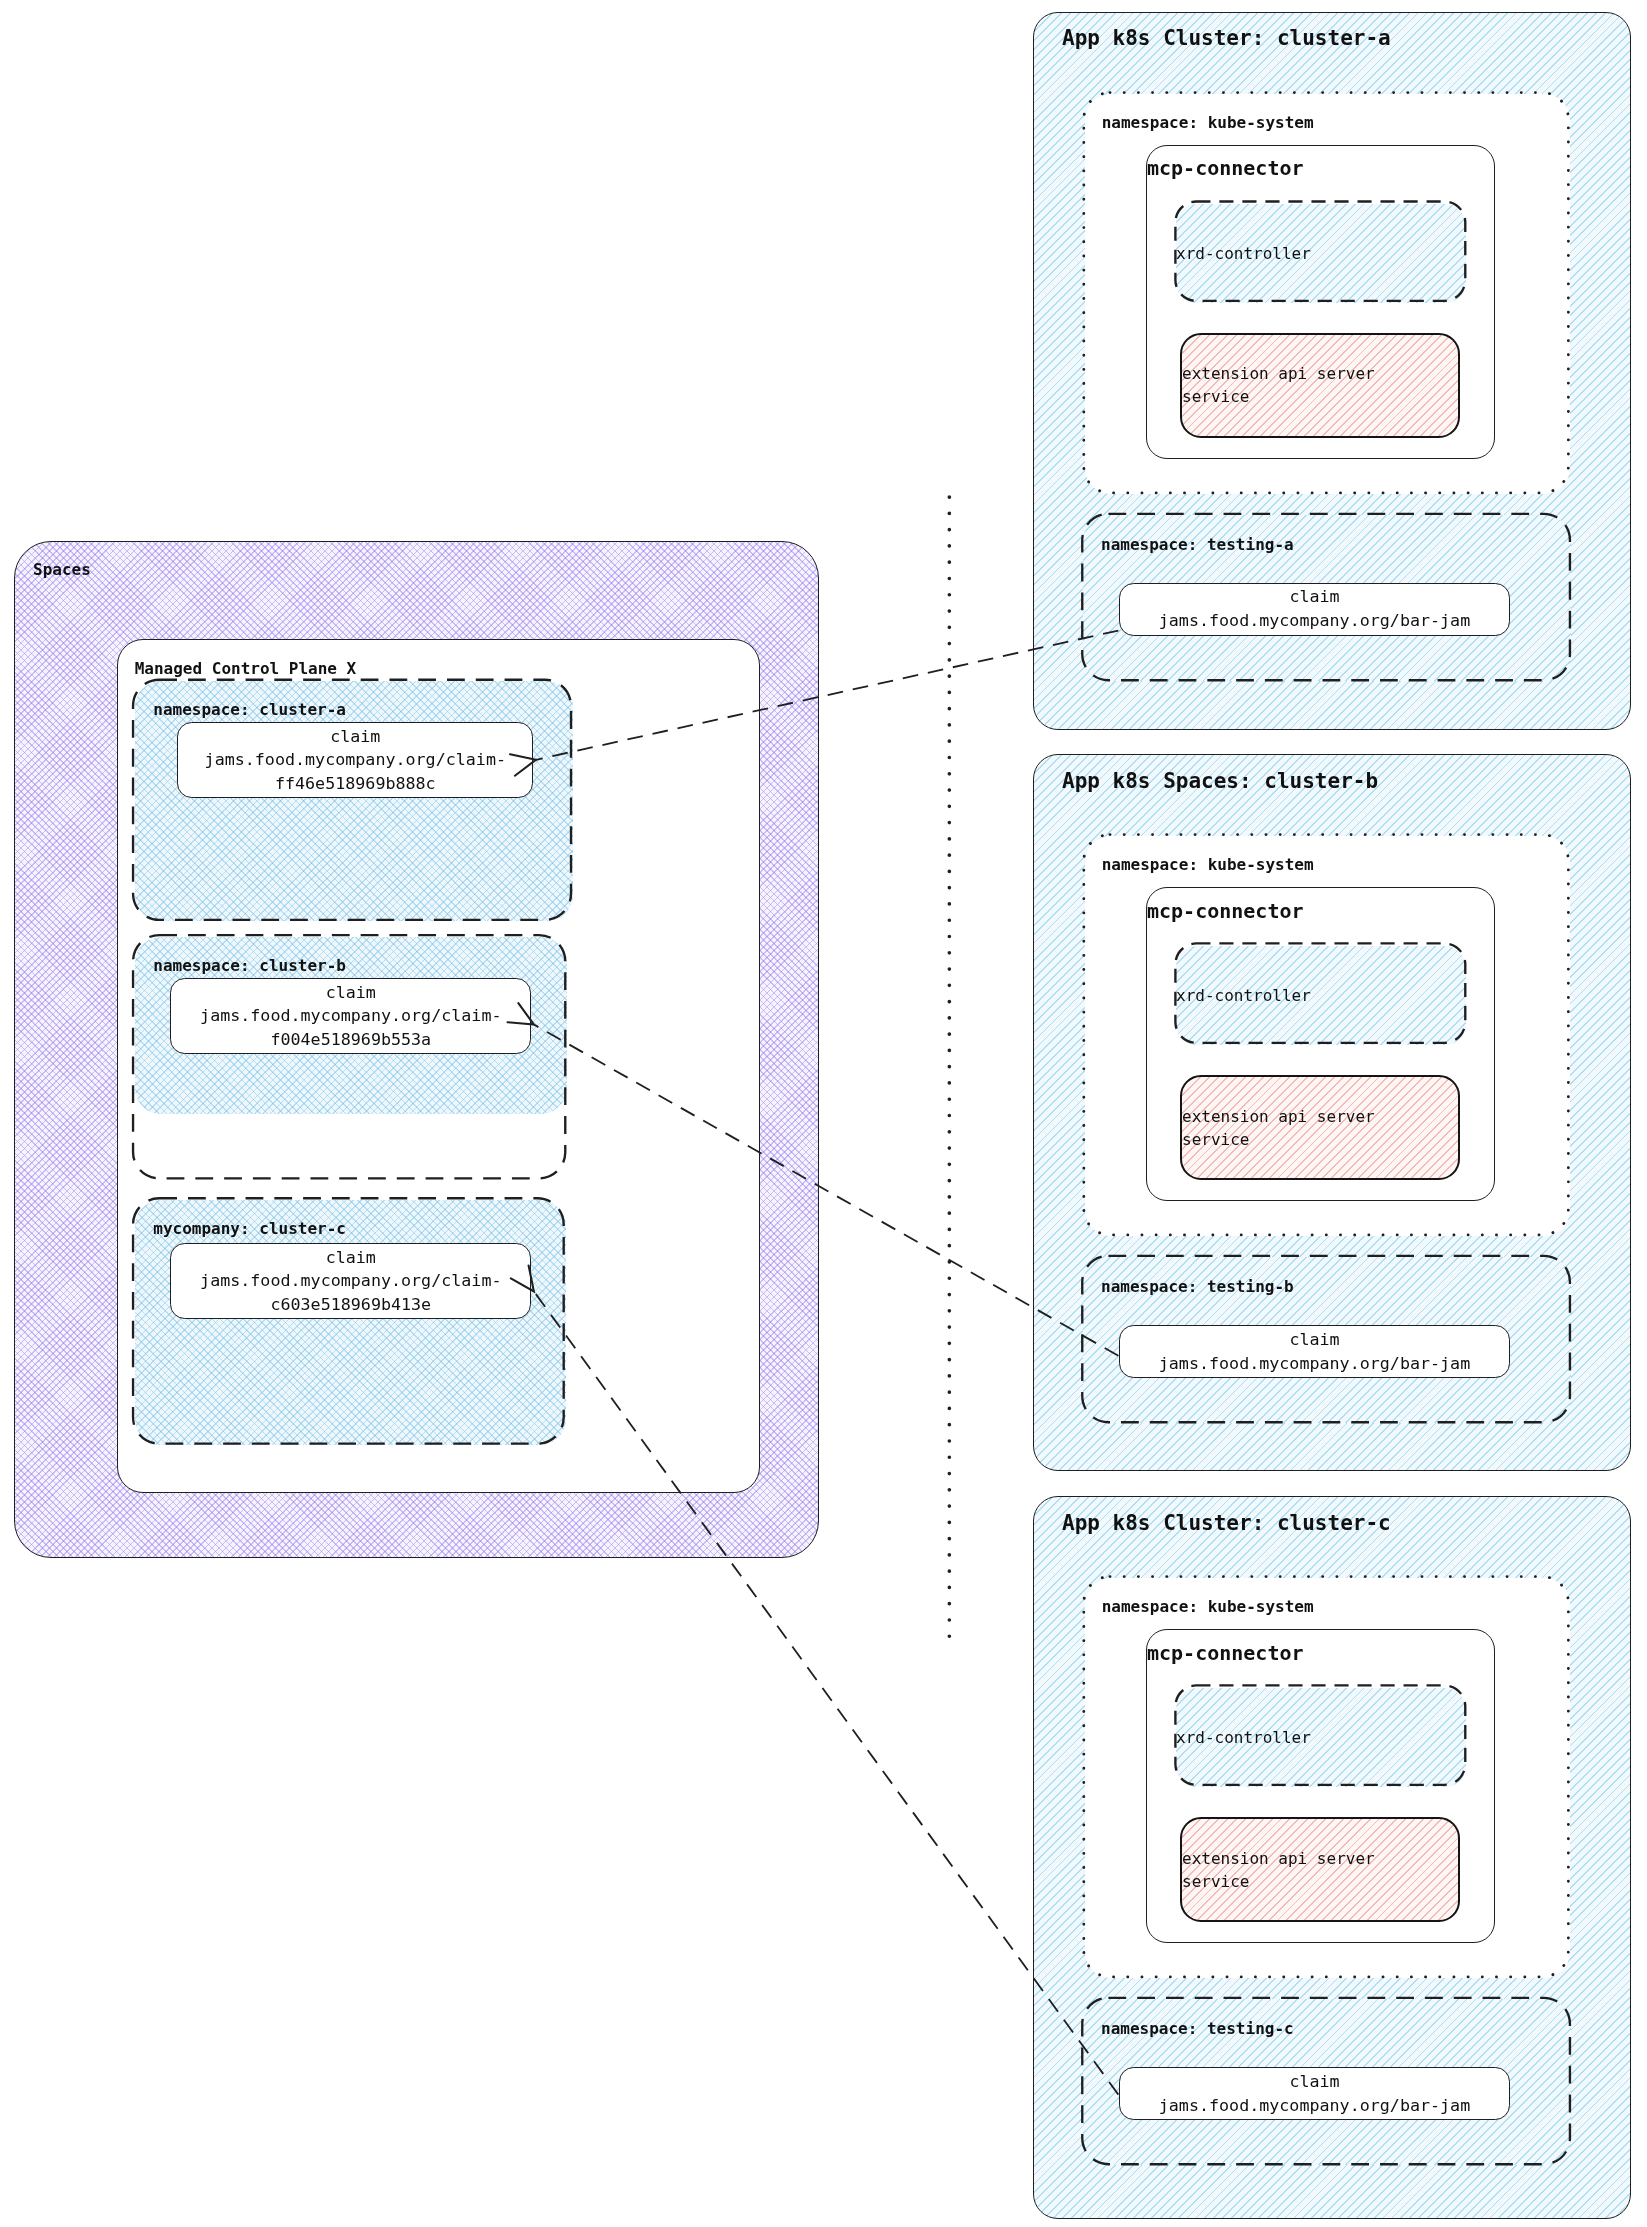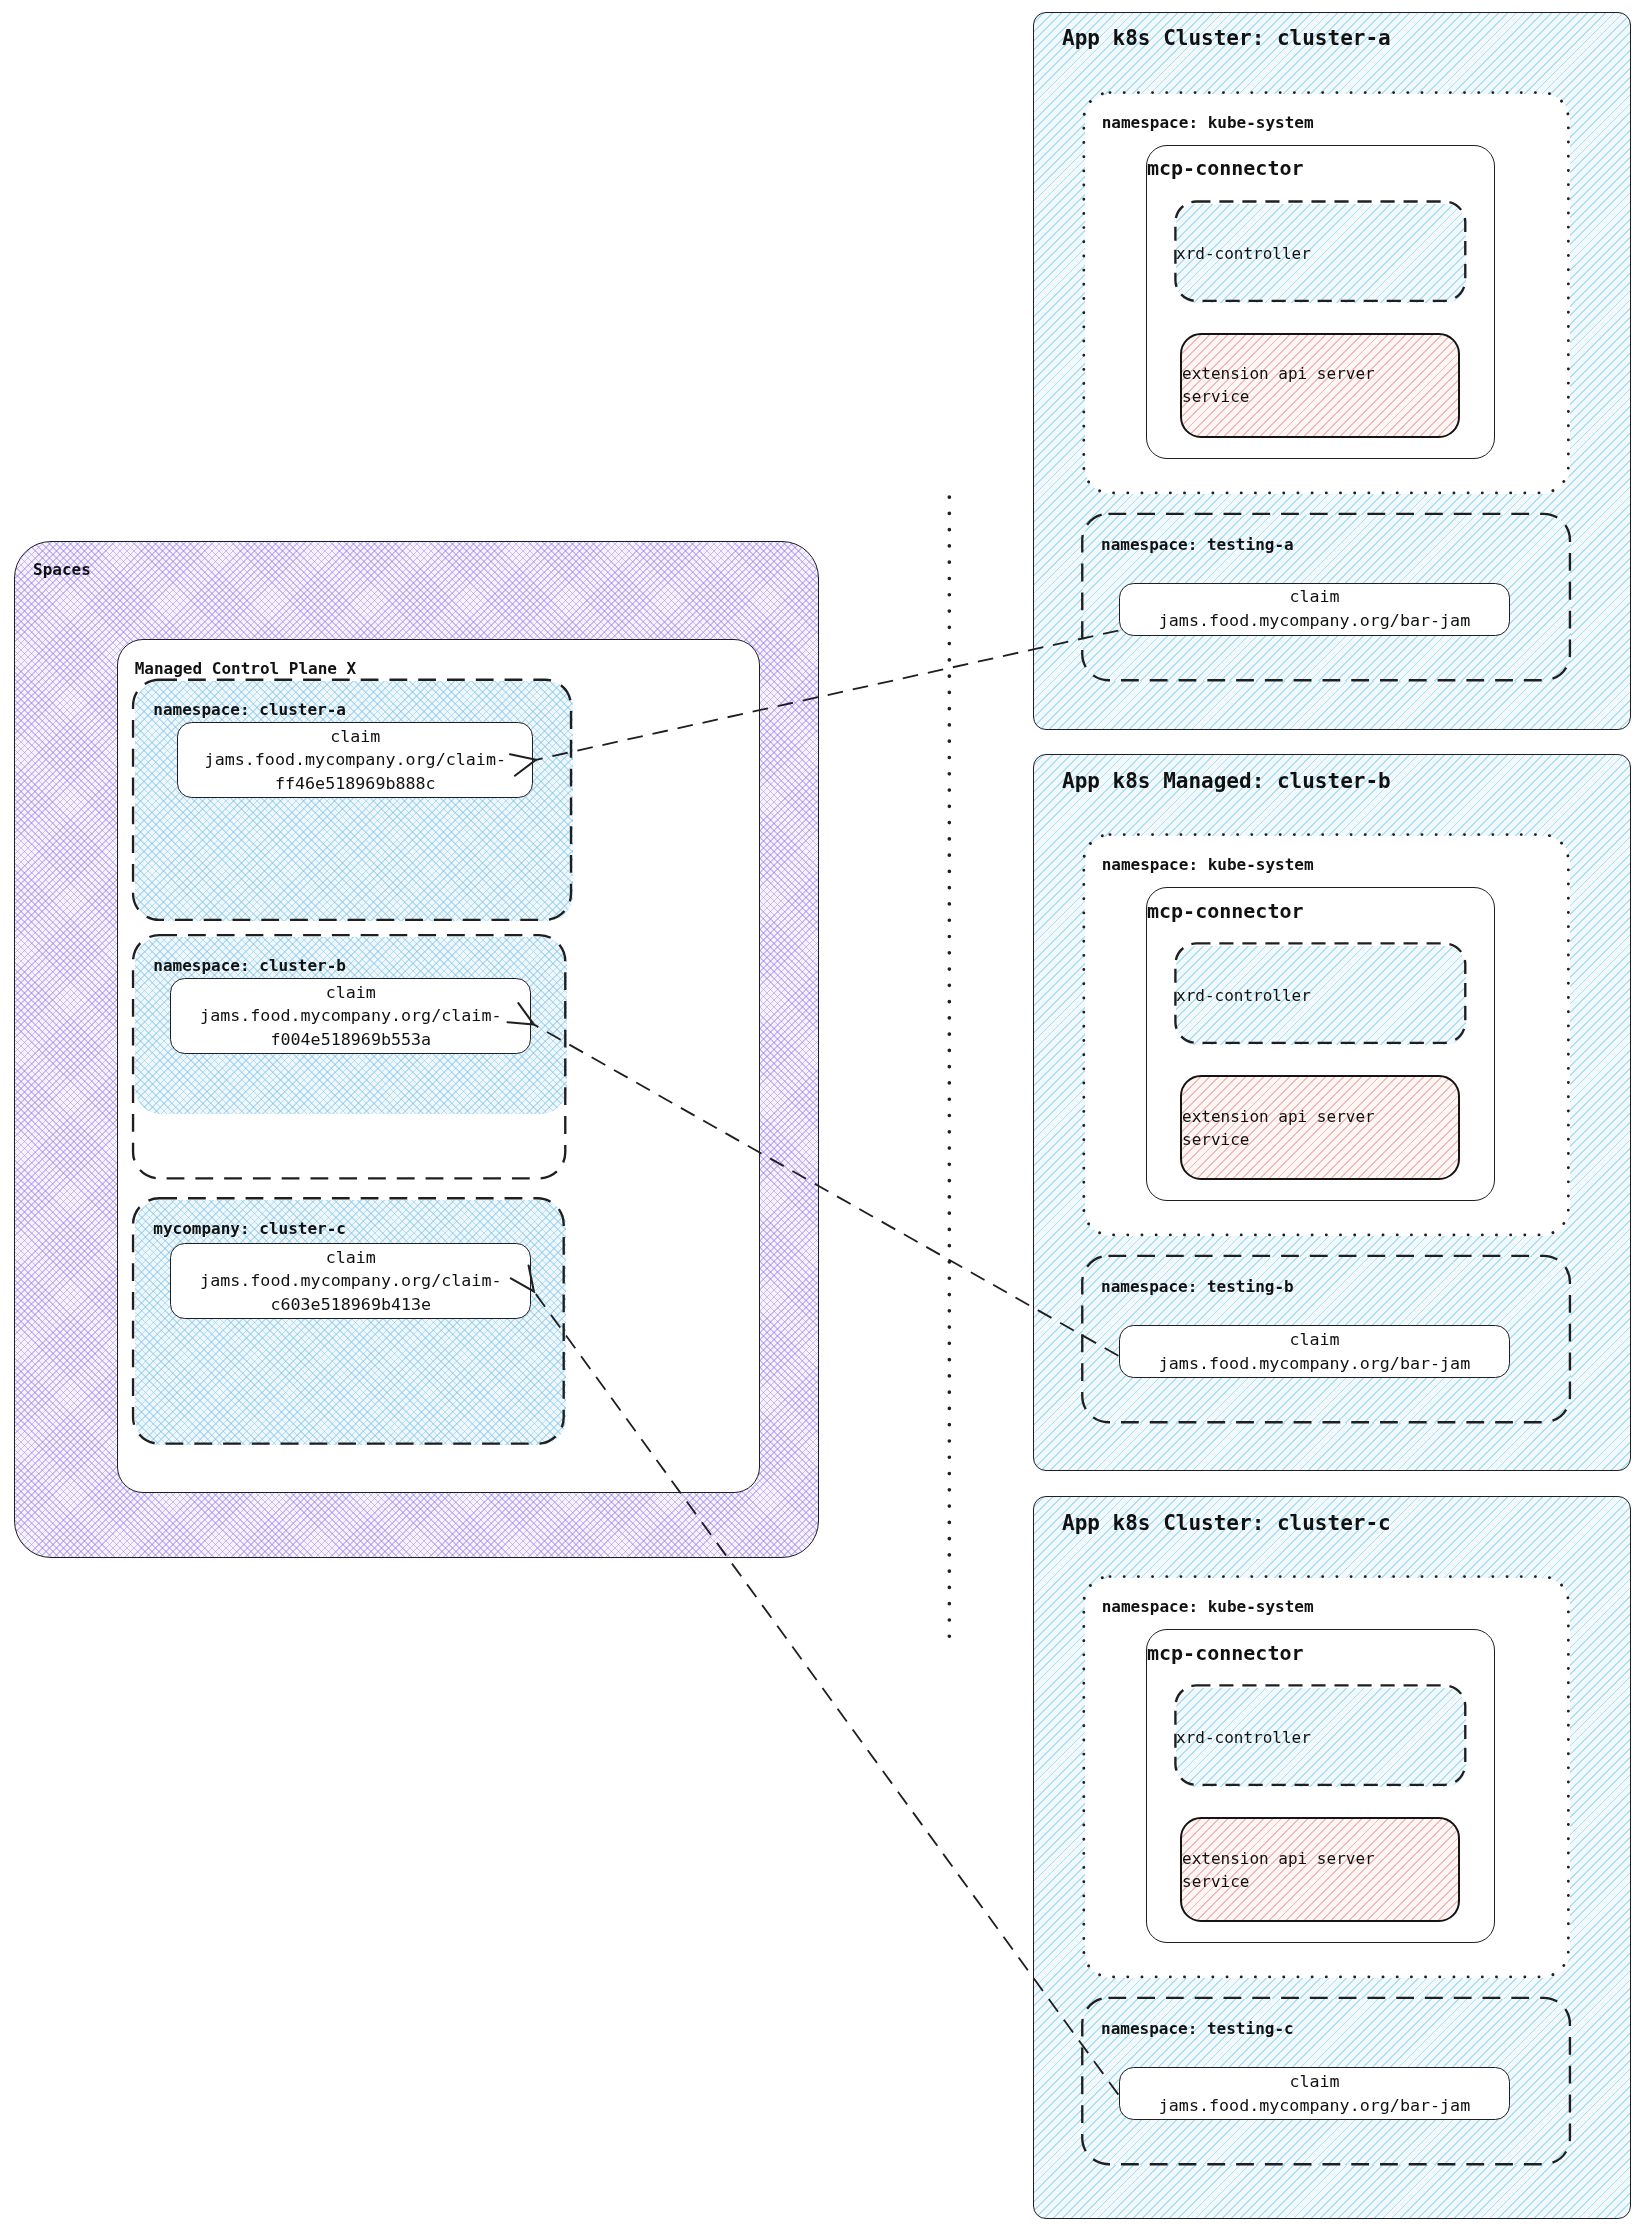--- a/index.html
+++ b/index.html
@@ -2,21 +2,21 @@
 <html style="font-size:8.4px"><head>
 <meta charset="utf-8">
 <style>
   html,body{margin:0;padding:0;}
   body{
     width:1647px;height:2227px;position:relative;background:#ffffff;
     font-family:"DejaVu Sans Mono","Liberation Mono",monospace;color:#111;
     overflow:hidden;
   }
   .abs{position:absolute;box-sizing:border-box;}
-  .r70{border-radius:37px}.r60{border-radius:13px}.r50{border-radius:26px}
+  .r70{border-radius:37px}.r60{border-radius:25px}.r50{border-radius:26px}
   .r40{border-radius:21px}
   .solid{border:1.6px solid #1f1f1f}
   .solid-thin{border:1.3px solid #1f1f1f}
   .solid-thick{border:2.6px solid #141414}
   .lbl{font-size:16px;font-weight:600;white-space:nowrap;margin-top:13px;}
   .title{font-size:21px;font-weight:700;white-space:nowrap;}
   .mcp-title{position:absolute;left:0;top:10.5px;width:100%;text-align:left;
     font-size:20px;font-weight:700;}
   .claim-box{background:#fff;border:1.3px solid #1f1f1f;border-radius:14.7px;
     display:flex;flex-direction:column;align-items:center;justify-content:center;
@@ -93,21 +93,21 @@
   <div class="abs hatch-blue-diag r50" style="left:49px;top:502px;width:488px;height:166px">
     <div class="abs lbl" style="left:18px;top:7.3px">namespace: testing-a</div>
     <div class="abs claim-box" style="left:36px;top:68px;width:391px;height:53px">
       <div>claim</div>
       <div>jams.food.mycompany.org/bar-jam</div>
     </div>
   </div>
 </div>
 
 <div class="abs hatch-blue-diag r60 solid" style="left:1033px;top:754px;width:598px;height:717px">
-  <div class="abs title" style="left:28px;top:13.6px">App k8s Managed: cluster-b</div>
+  <div class="abs title" style="left:28px;top:13.6px">App k8s Spaces: cluster-b</div>
   <div class="abs r50" style="left:51px;top:81px;width:485px;height:400px;background:#fff">
     <div class="abs lbl" style="left:16.7px;top:6.3px">namespace: kube-system</div>
     <div class="abs r40 solid-thin" style="left:61px;top:51px;width:349px;height:314px;background:#fff">
       <div class="mcp-title">mcp-connector</div>
       <div class="abs hatch-blue-diag r40 center-box" style="left:29px;top:58px;width:290px;height:99px">
         <div>xrd-controller</div>
       </div>
       <div class="abs hatch-red-diag r40 solid-thick center-box" style="left:33px;top:187px;width:280px;height:105px">
         <div>extension api server</div>
         <div>service</div>

